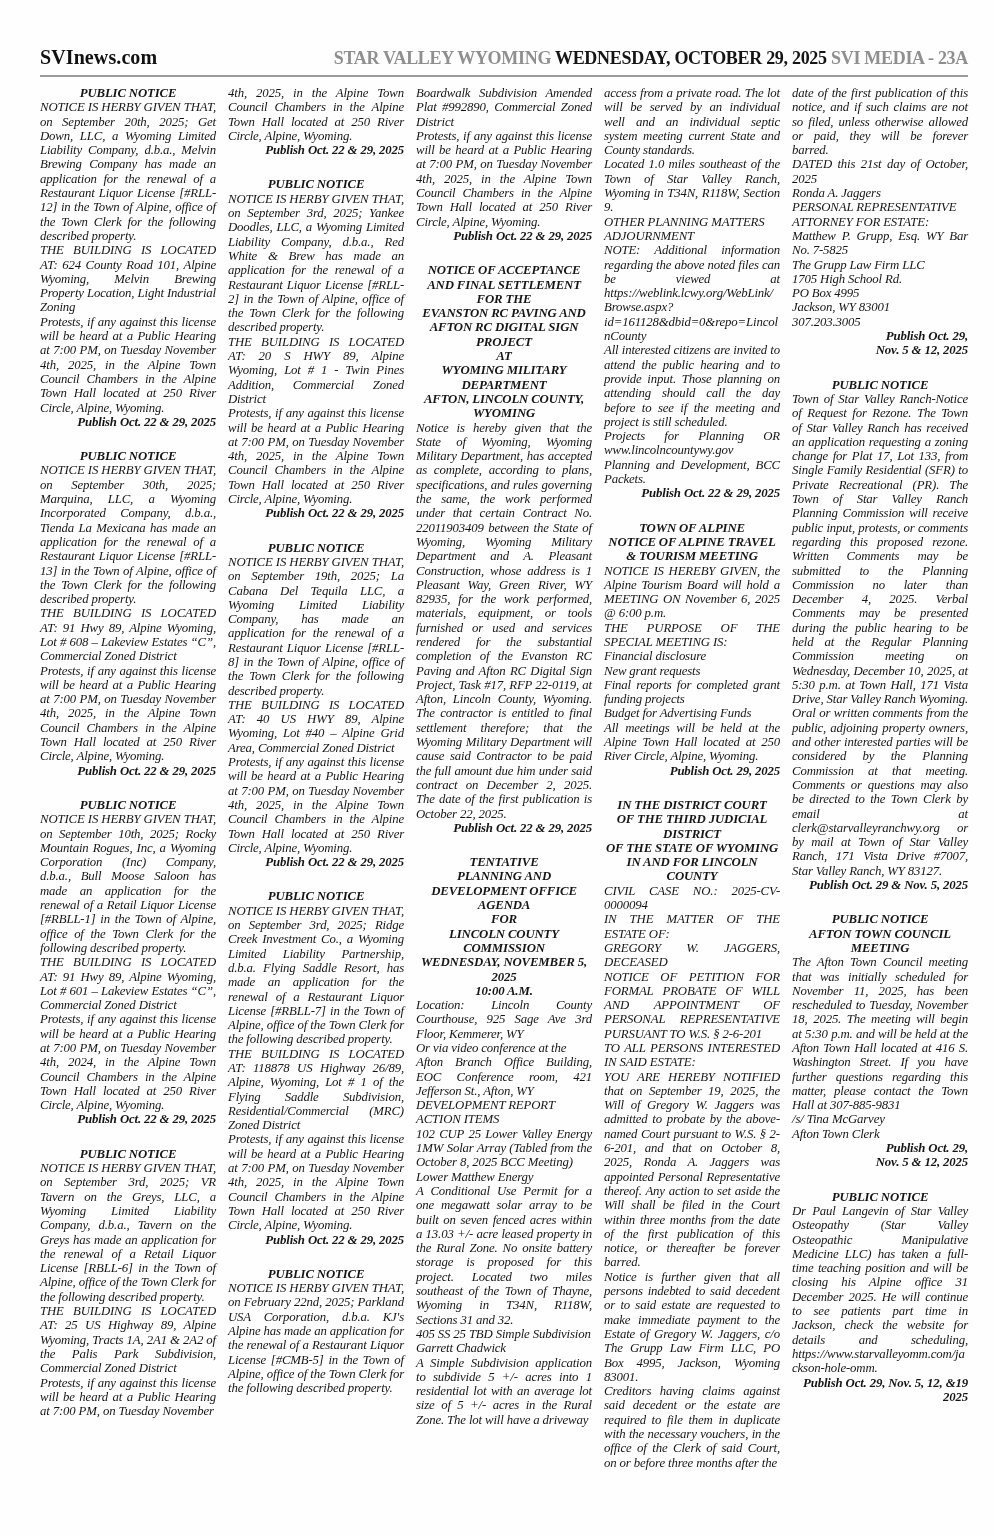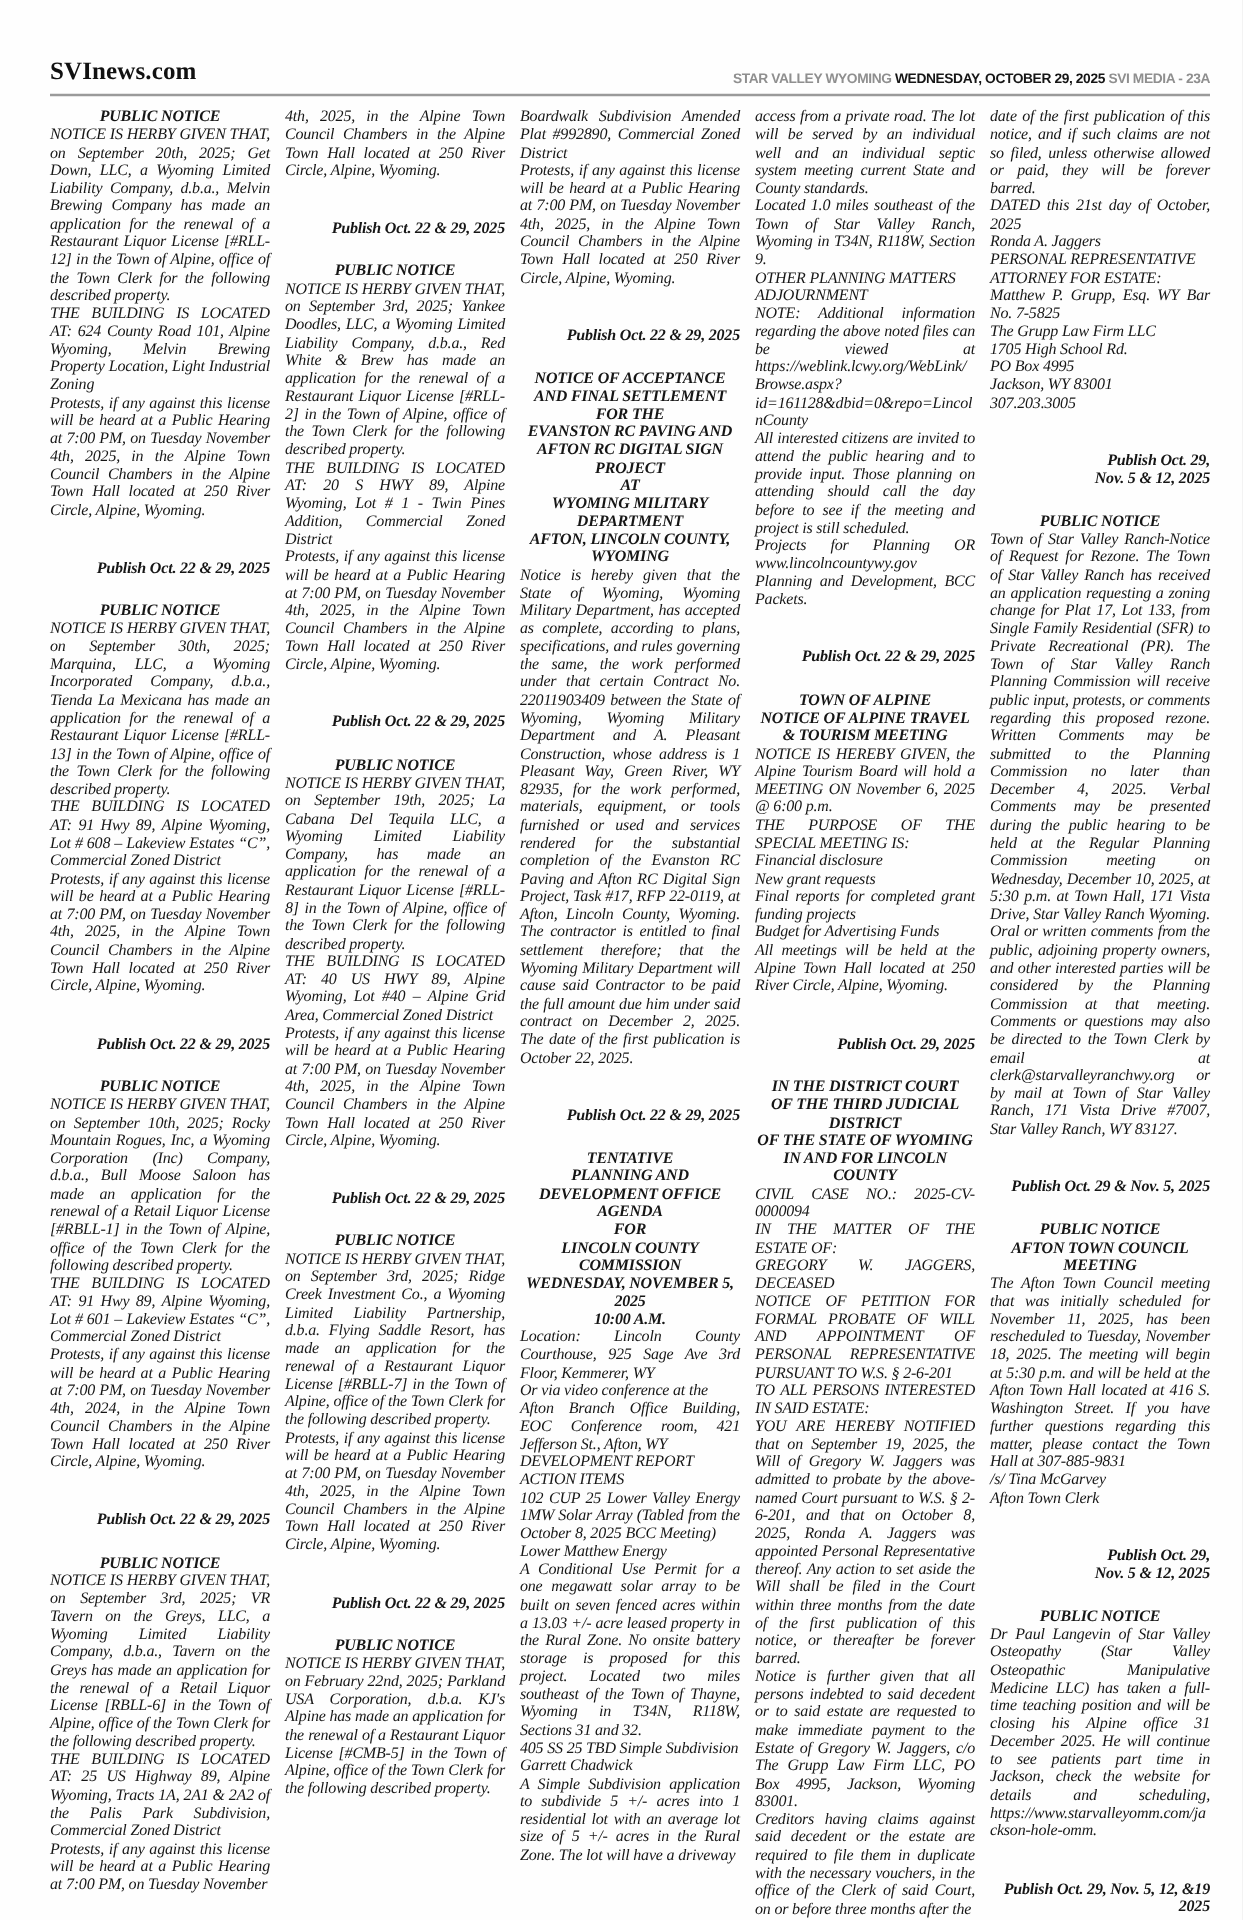--- a/index.html
+++ b/index.html
@@ -23,22 +23,22 @@
     padding-bottom: 6px;
   }
   .masthead {
     font-family: "Liberation Serif", serif;
     font-weight: bold;
     font-size: 20px;
     letter-spacing: 0.1px;
     color: #111;
   }
   .dateline {
-    font-family: Liberation Sans, sans-serif;
-    font-size: 11px;
+    font-family: Liberation Serif, serif;
+    font-size: 18px;
     letter-spacing: -0.3px;
     color: #8f8f8f;
     font-weight: bold;
     white-space: nowrap;
   }
   .dateline .dl-date { color: #151515; }
   .columns {
     display: flex;
     gap: 12px;
     margin-top: 9px;
@@ -61,21 +61,20 @@
     white-space: pre-line;
     margin-top: 20px;
     hyphens: none;
   }
   .col .blk:first-child { margin-top: 0; }
   .pub {
     font-weight: bold;
     text-align: right;
     white-space: pre-line;
     hyphens: none;
-    margin-top: 32px;
   }
 </style>
 </head>
 <body>
 
 <div class="page">
   <div class="masthead-row">
     <span class="masthead">SVInews.com</span>
     <span class="dateline"><span>STAR VALLEY WYOMING </span><span class="dl-date">WEDNESDAY, OCTOBER 29, 2025</span><span> SVI MEDIA - 23A</span></span>
   </div>
@@ -110,20 +109,21 @@
         <div class="blk p">THE BUILDING IS LOCATED AT: 20 S HWY 89, Alpine Wyoming, Lot # 1 - Twin Pines Addition, Commercial Zoned District</div>
         <div class="blk p">Protests, if any against this license will be heard at a Public Hearing at 7:00 PM, on Tuesday November 4th, 2025, in the Alpine Town Council Chambers in the Alpine Town Hall located at 250 River Circle, Alpine, Wyoming.</div>
         <div class="blk pub">Publish Oct. 22 &amp; 29, 2025</div>
         <div class="blk h">PUBLIC NOTICE</div>
         <div class="blk p">NOTICE IS HERBY GIVEN THAT, on September 19th, 2025; La Cabana Del Tequila LLC, a Wyoming Limited Liability Company, has made an application for the renewal of a Restaurant Liquor License [#RLL-8] in the Town of Alpine, office of the Town Clerk for the following described property.</div>
         <div class="blk p">THE BUILDING IS LOCATED AT: 40 US HWY 89, Alpine Wyoming, Lot #40 – Alpine Grid Area, Commercial Zoned District</div>
         <div class="blk p">Protests, if any against this license will be heard at a Public Hearing at 7:00 PM, on Tuesday November 4th, 2025, in the Alpine Town Council Chambers in the Alpine Town Hall located at 250 River Circle, Alpine, Wyoming.</div>
         <div class="blk pub">Publish Oct. 22 &amp; 29, 2025</div>
         <div class="blk h">PUBLIC NOTICE</div>
         <div class="blk p">NOTICE IS HERBY GIVEN THAT, on September 3rd, 2025; Ridge Creek Investment Co., a Wyoming Limited Liability Partnership, d.b.a. Flying Saddle Resort, has made an application for the renewal of a Restaurant Liquor License [#RBLL-7] in the Town of Alpine, office of the Town Clerk for the following described property.</div>
+        <div class="blk p">THE BUILDING IS LOCATED AT: 118878 US Highway 26/89, Alpine, Wyoming, Lot # 1 of the Flying Saddle Subdivision, Residential/Commercial (MRC) Zoned District</div>
         <div class="blk p">Protests, if any against this license will be heard at a Public Hearing at 7:00 PM, on Tuesday November 4th, 2025, in the Alpine Town Council Chambers in the Alpine Town Hall located at 250 River Circle, Alpine, Wyoming.</div>
         <div class="blk pub">Publish Oct. 22 &amp; 29, 2025</div>
         <div class="blk h">PUBLIC NOTICE</div>
         <div class="blk p">NOTICE IS HERBY GIVEN THAT, on February 22nd, 2025; Parkland USA Corporation, d.b.a. KJ's Alpine has made an application for the renewal of a Restaurant Liquor License [#CMB-5] in the Town of Alpine, office of the Town Clerk for the following described property.</div>
       </div>
       <div class="col">
         <div class="blk p">Boardwalk Subdivision Amended Plat #992890, Commercial Zoned District</div>
         <div class="blk p">Protests, if any against this license will be heard at a Public Hearing at 7:00 PM, on Tuesday November 4th, 2025, in the Alpine Town Council Chambers in the Alpine Town Hall located at 250 River Circle, Alpine, Wyoming.</div>
         <div class="blk pub">Publish Oct. 22 &amp; 29, 2025</div>
         <div class="blk h">NOTICE OF ACCEPTANCE

